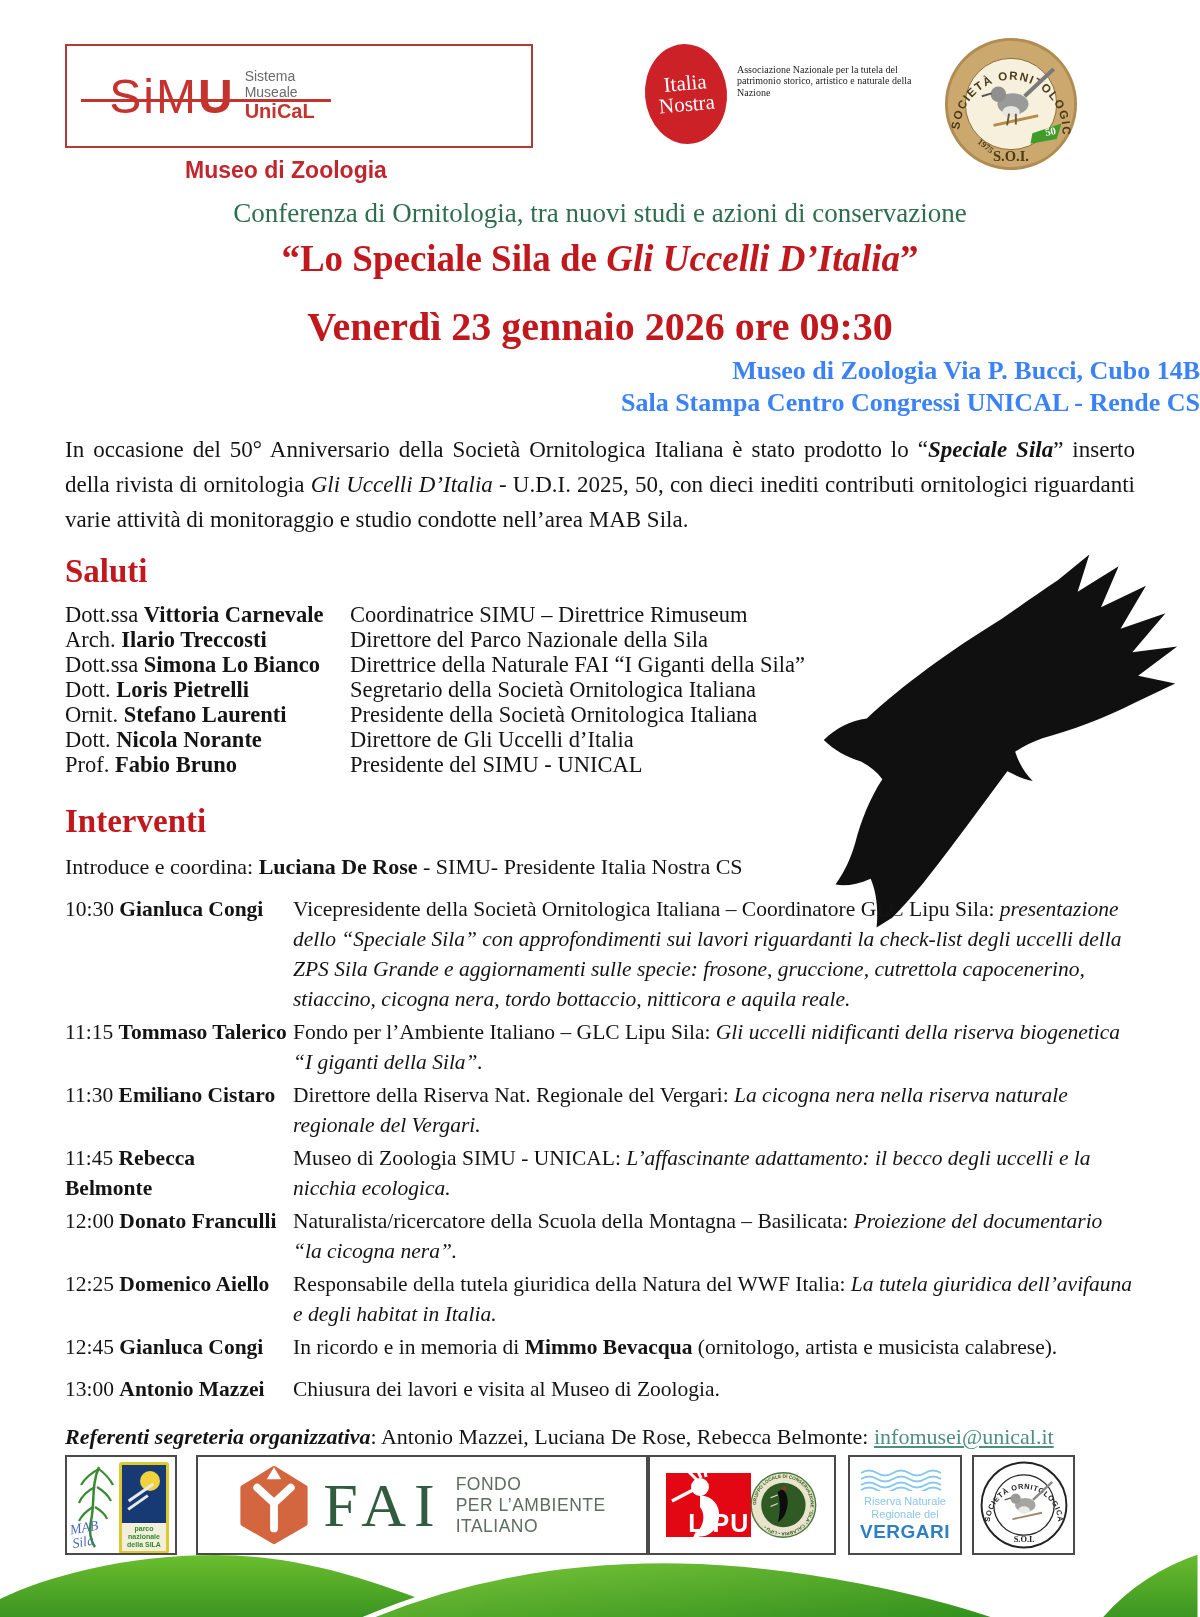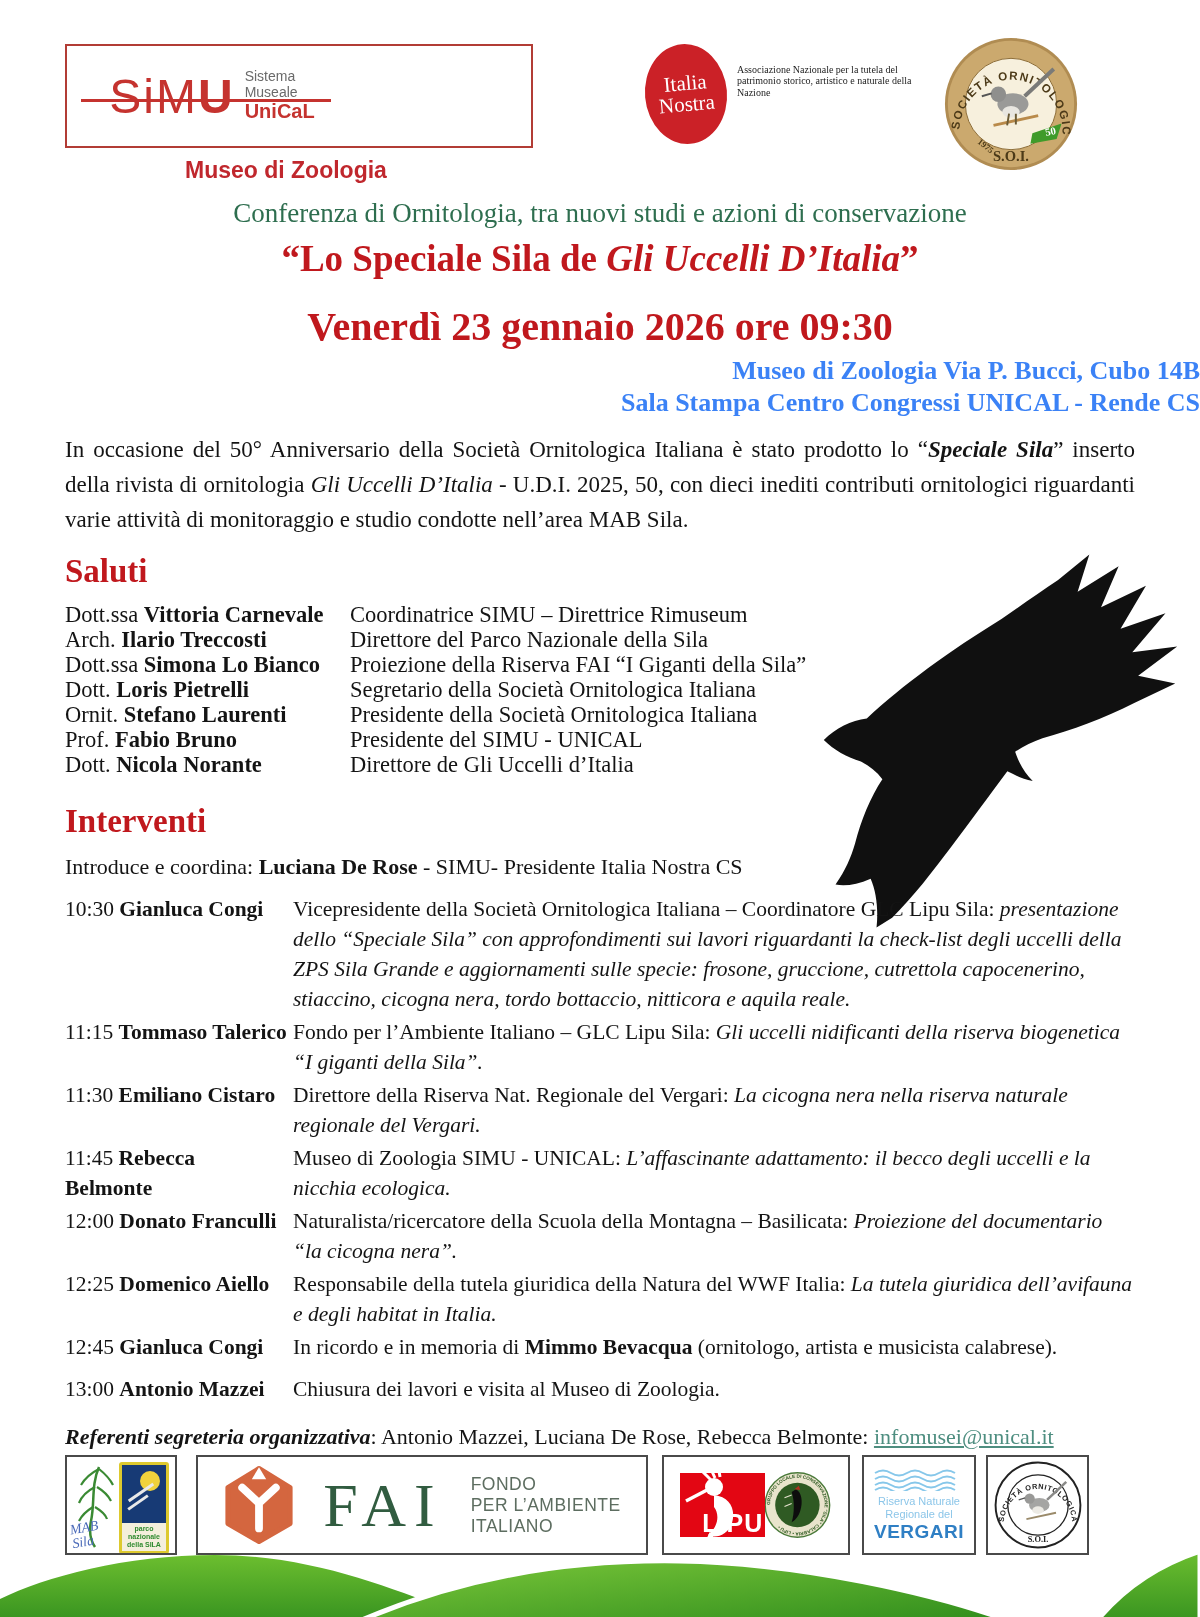--- a/index.html
+++ b/index.html
@@ -61,21 +61,21 @@
   .logos-bottom{position:absolute;top:1455px;left:65px;height:100px;display:flex;z-index:3}
   .lbox{border:2px solid #4a4a4a;background:#fff;height:100px;box-sizing:border-box;display:flex;align-items:center;justify-content:center;overflow:hidden}
   .lbox.mab{width:112px;margin-right:19px;position:relative}
   .mab-script{position:absolute;left:4px;bottom:4px;font-style:italic;color:#4a6ab8;font-size:14px;line-height:1;transform:rotate(-10deg)}
   .mab-badge{position:absolute;right:6px;top:5px;width:44px;height:86px;border:3px solid #ddc92e;background:#173a75;border-radius:3px}
   .mab-sun{position:absolute;right:6px;top:6px;width:20px;height:20px;border-radius:50%;background:#f0d23c}
   .mab-streak{position:absolute;left:4px;top:26px;width:30px;height:3px;background:#e9e9e9;transform:rotate(-35deg)}
   .mab-streak.s2{top:36px;width:24px}
   .mab-badge-text{position:absolute;left:0;right:0;bottom:0;background:#f4efdc;color:#2f8a2f;font-size:7px;line-height:1.15;
                   text-align:center;font-weight:bold;padding:2px 0;font-family:"Liberation Sans",sans-serif}
-  .lbox.fai{width:452px;margin-right:14px;gap:28px}
+  .lbox.fai{width:452px;gap:13px}
   .fai-abbr{font-size:62px;color:#315c40;letter-spacing:8px;line-height:1}
   .fai-lines{font-family:"Liberation Sans",sans-serif;font-size:17.5px;color:#5d6d60;line-height:1.2;letter-spacing:.5px}
   .lbox.lipu{width:188px;margin-right:12px;position:relative;padding:16px;justify-content:flex-end}
   .lipu-red{width:104px;height:100%;background:#e30613;display:flex;align-items:center;justify-content:flex-start;position:relative}
   .lipu-word{position:absolute;right:2px;top:36px;color:#fff;font-family:"Liberation Sans",sans-serif;font-weight:bold;font-size:25px;letter-spacing:1px}
   .lbox.vergari{width:114px;margin-right:10px}
   .verg-wrap{text-align:center;font-family:"Liberation Sans",sans-serif}
   .verg-lines{font-size:11px;color:#8cc6e9;line-height:1.15}
   .verg-name{font-size:19px;font-weight:bold;color:#2f7fc4;letter-spacing:.5px}
   .lbox.soibw{width:103px}
@@ -160,37 +160,37 @@
         <div class="saluti-row">
           <span><span>Dott.ssa </span><span class="seg-b">Vittoria Carnevale</span></span>
           <span>Coordinatrice SIMU – Direttrice Rimuseum</span>
         </div>
         <div class="saluti-row">
           <span><span>Arch. </span><span class="seg-b">Ilario Treccosti</span></span>
           <span>Direttore del Parco Nazionale della Sila</span>
         </div>
         <div class="saluti-row">
           <span><span>Dott.ssa </span><span class="seg-b">Simona Lo Bianco</span></span>
-          <span>Proiezione della Riserva FAI “I Giganti della Sila”</span>
+          <span>Direttrice della Naturale FAI “I Giganti della Sila”</span>
         </div>
         <div class="saluti-row">
           <span><span>Dott. </span><span class="seg-b">Loris Pietrelli</span></span>
           <span>Segretario della Società Ornitologica Italiana</span>
         </div>
         <div class="saluti-row">
           <span><span>Ornit. </span><span class="seg-b">Stefano Laurenti</span></span>
           <span>Presidente della Società Ornitologica Italiana</span>
         </div>
         <div class="saluti-row">
+          <span><span>Dott. </span><span class="seg-b">Nicola Norante</span></span>
+          <span>Direttore de Gli Uccelli d’Italia</span>
+        </div>
+        <div class="saluti-row">
           <span><span>Prof. </span><span class="seg-b">Fabio Bruno</span></span>
           <span>Presidente del SIMU - UNICAL</span>
-        </div>
-        <div class="saluti-row">
-          <span><span>Dott. </span><span class="seg-b">Nicola Norante</span></span>
-          <span>Direttore de Gli Uccelli d’Italia</span>
         </div>
       </div>
 
     <div class="section-heading interventi">Interventi</div>
     <div class="lead"><span class="seg-n">Introduce e coordina: </span><span class="seg-b">Luciana De Rose</span><span class="seg-n"> - SIMU- Presidente Italia Nostra CS</span></div>
     <div class="schedule">
         <div class="sched-row">
           <span class="sched-left"><span>10:30 </span><span class="seg-b">Gianluca Congi</span></span>
           <span><span class="seg-n">Vicepresidente della Società Ornitologica Italiana – Coordinatore GLC Lipu Sila: </span><span class="seg-i">presentazione dello “Speciale Sila” con approfondimenti sui lavori riguardanti la check-list degli uccelli della ZPS Sila Grande e aggiornamenti sulle specie: frosone, gruccione, cutrettola capocenerino, stiaccino, cicogna nera, tordo bottaccio, nitticora e aquila reale.</span></span>
         </div>

